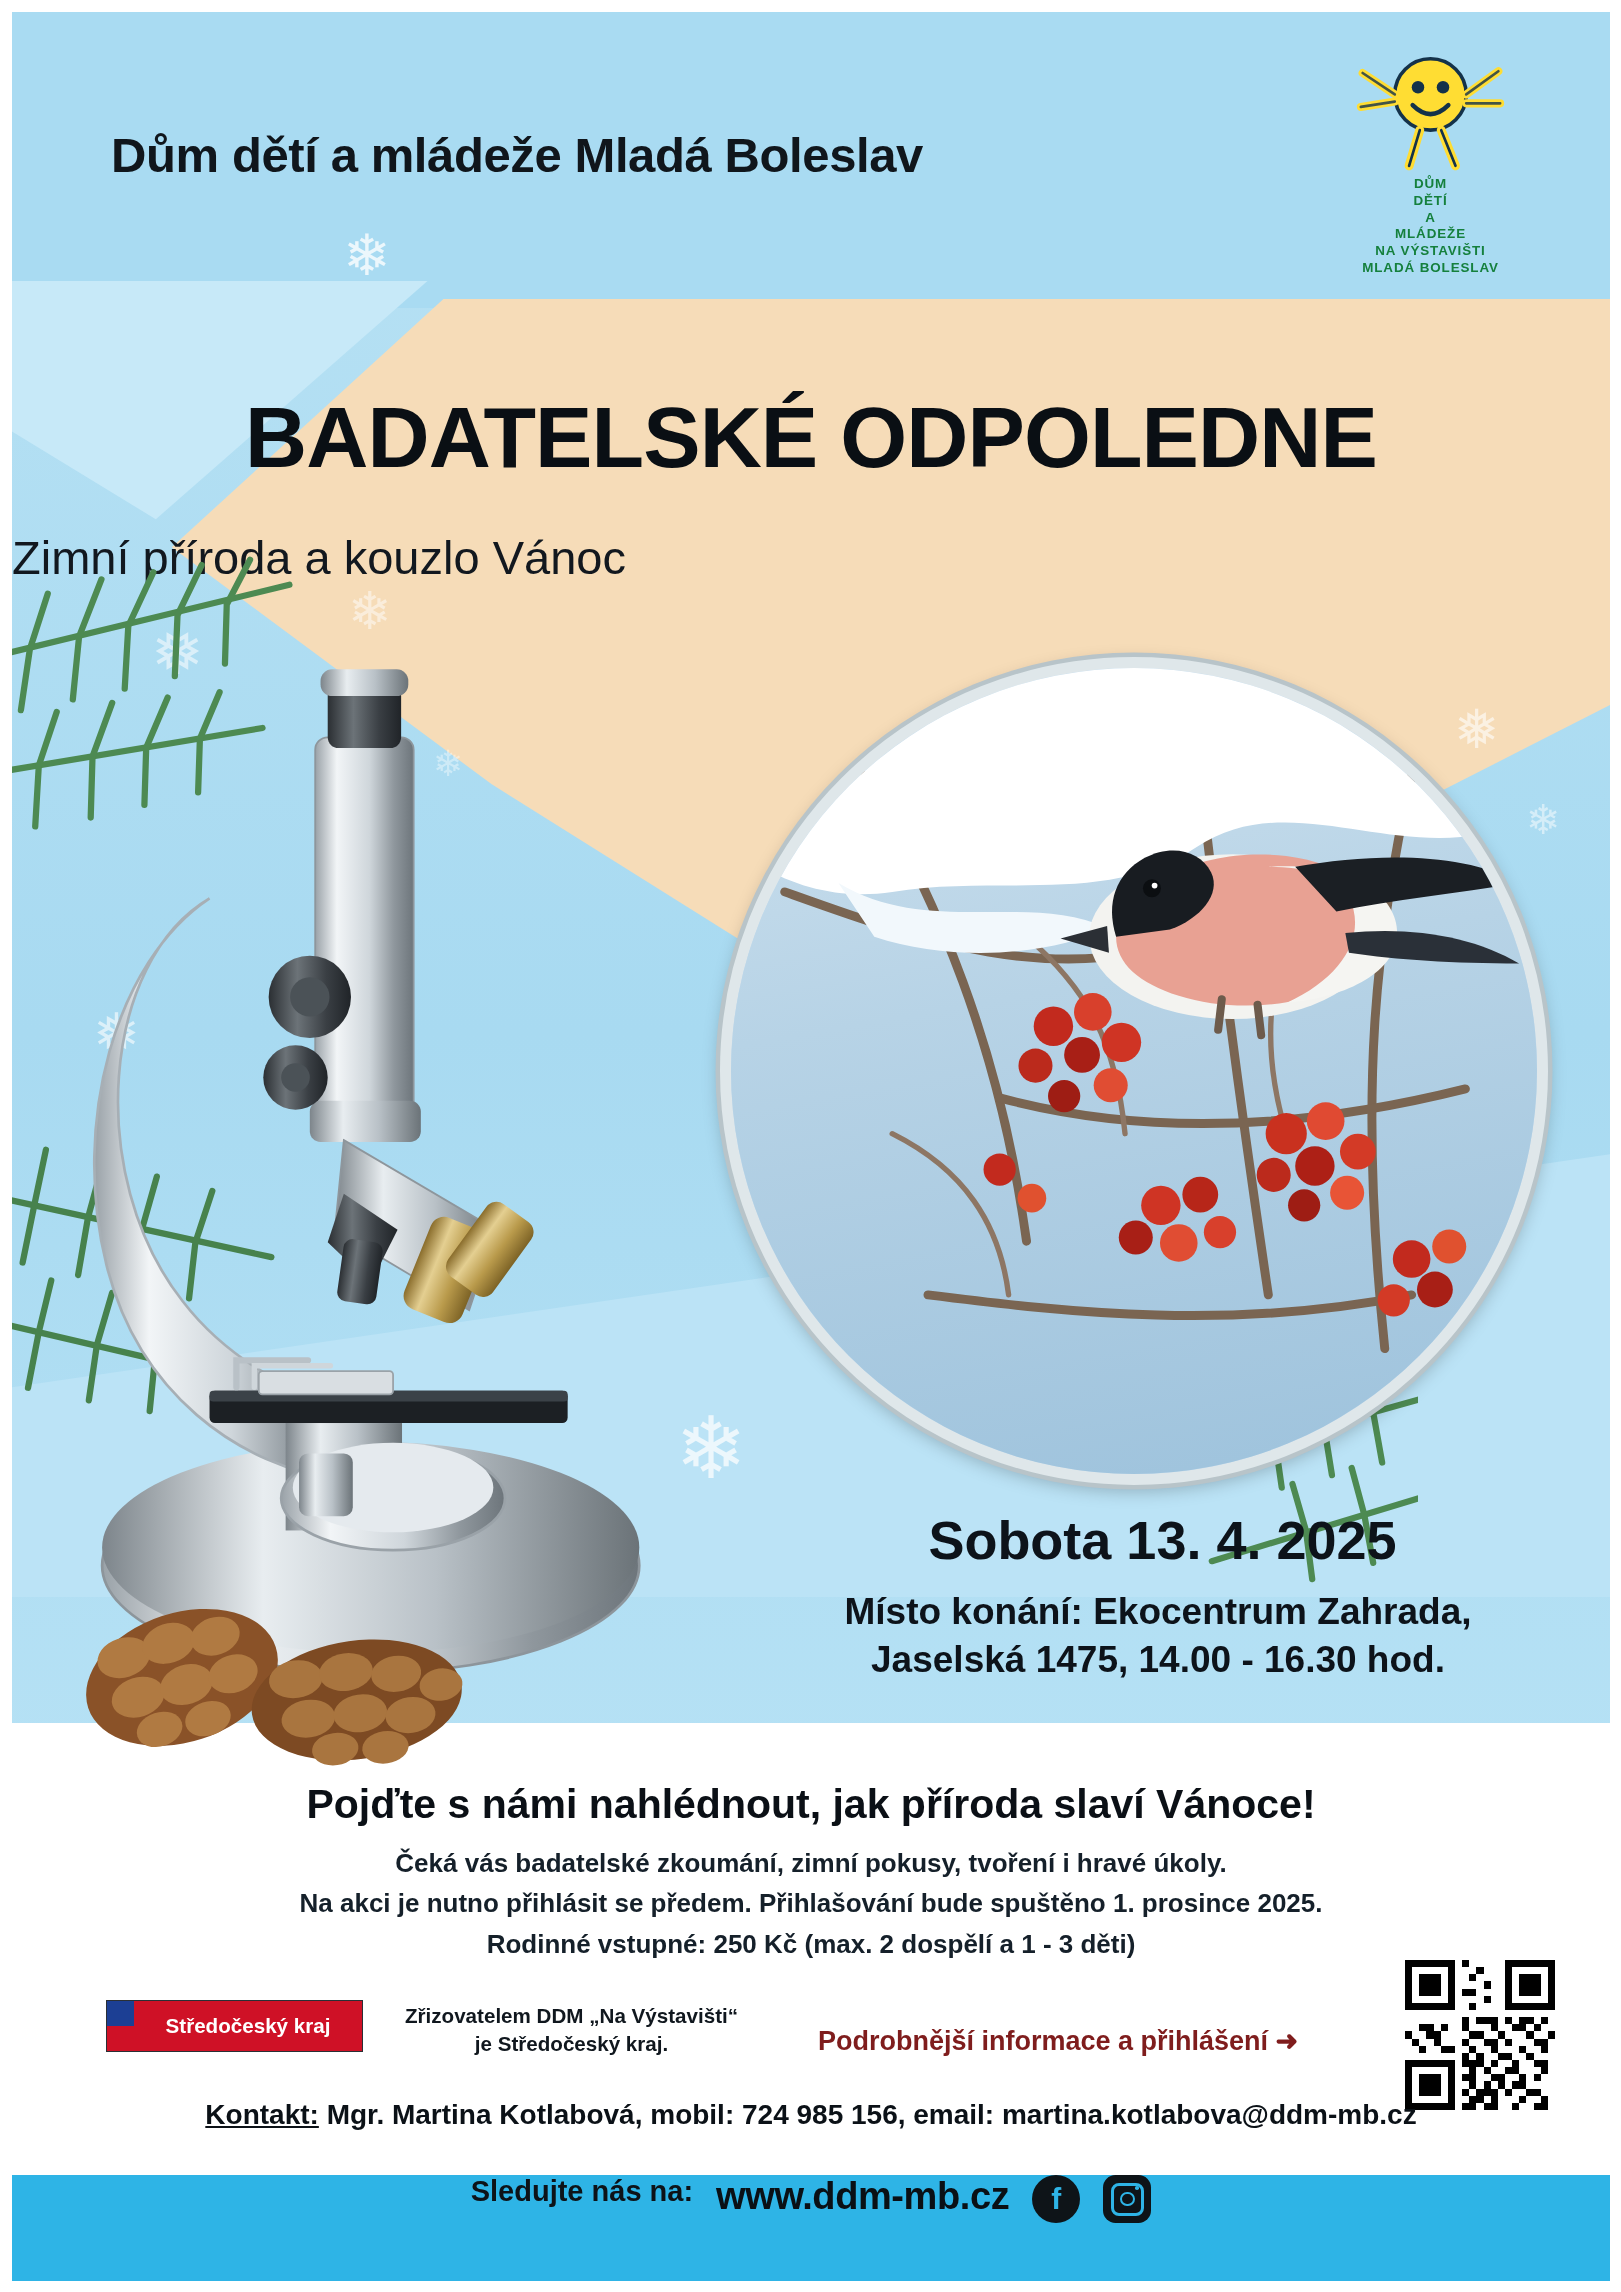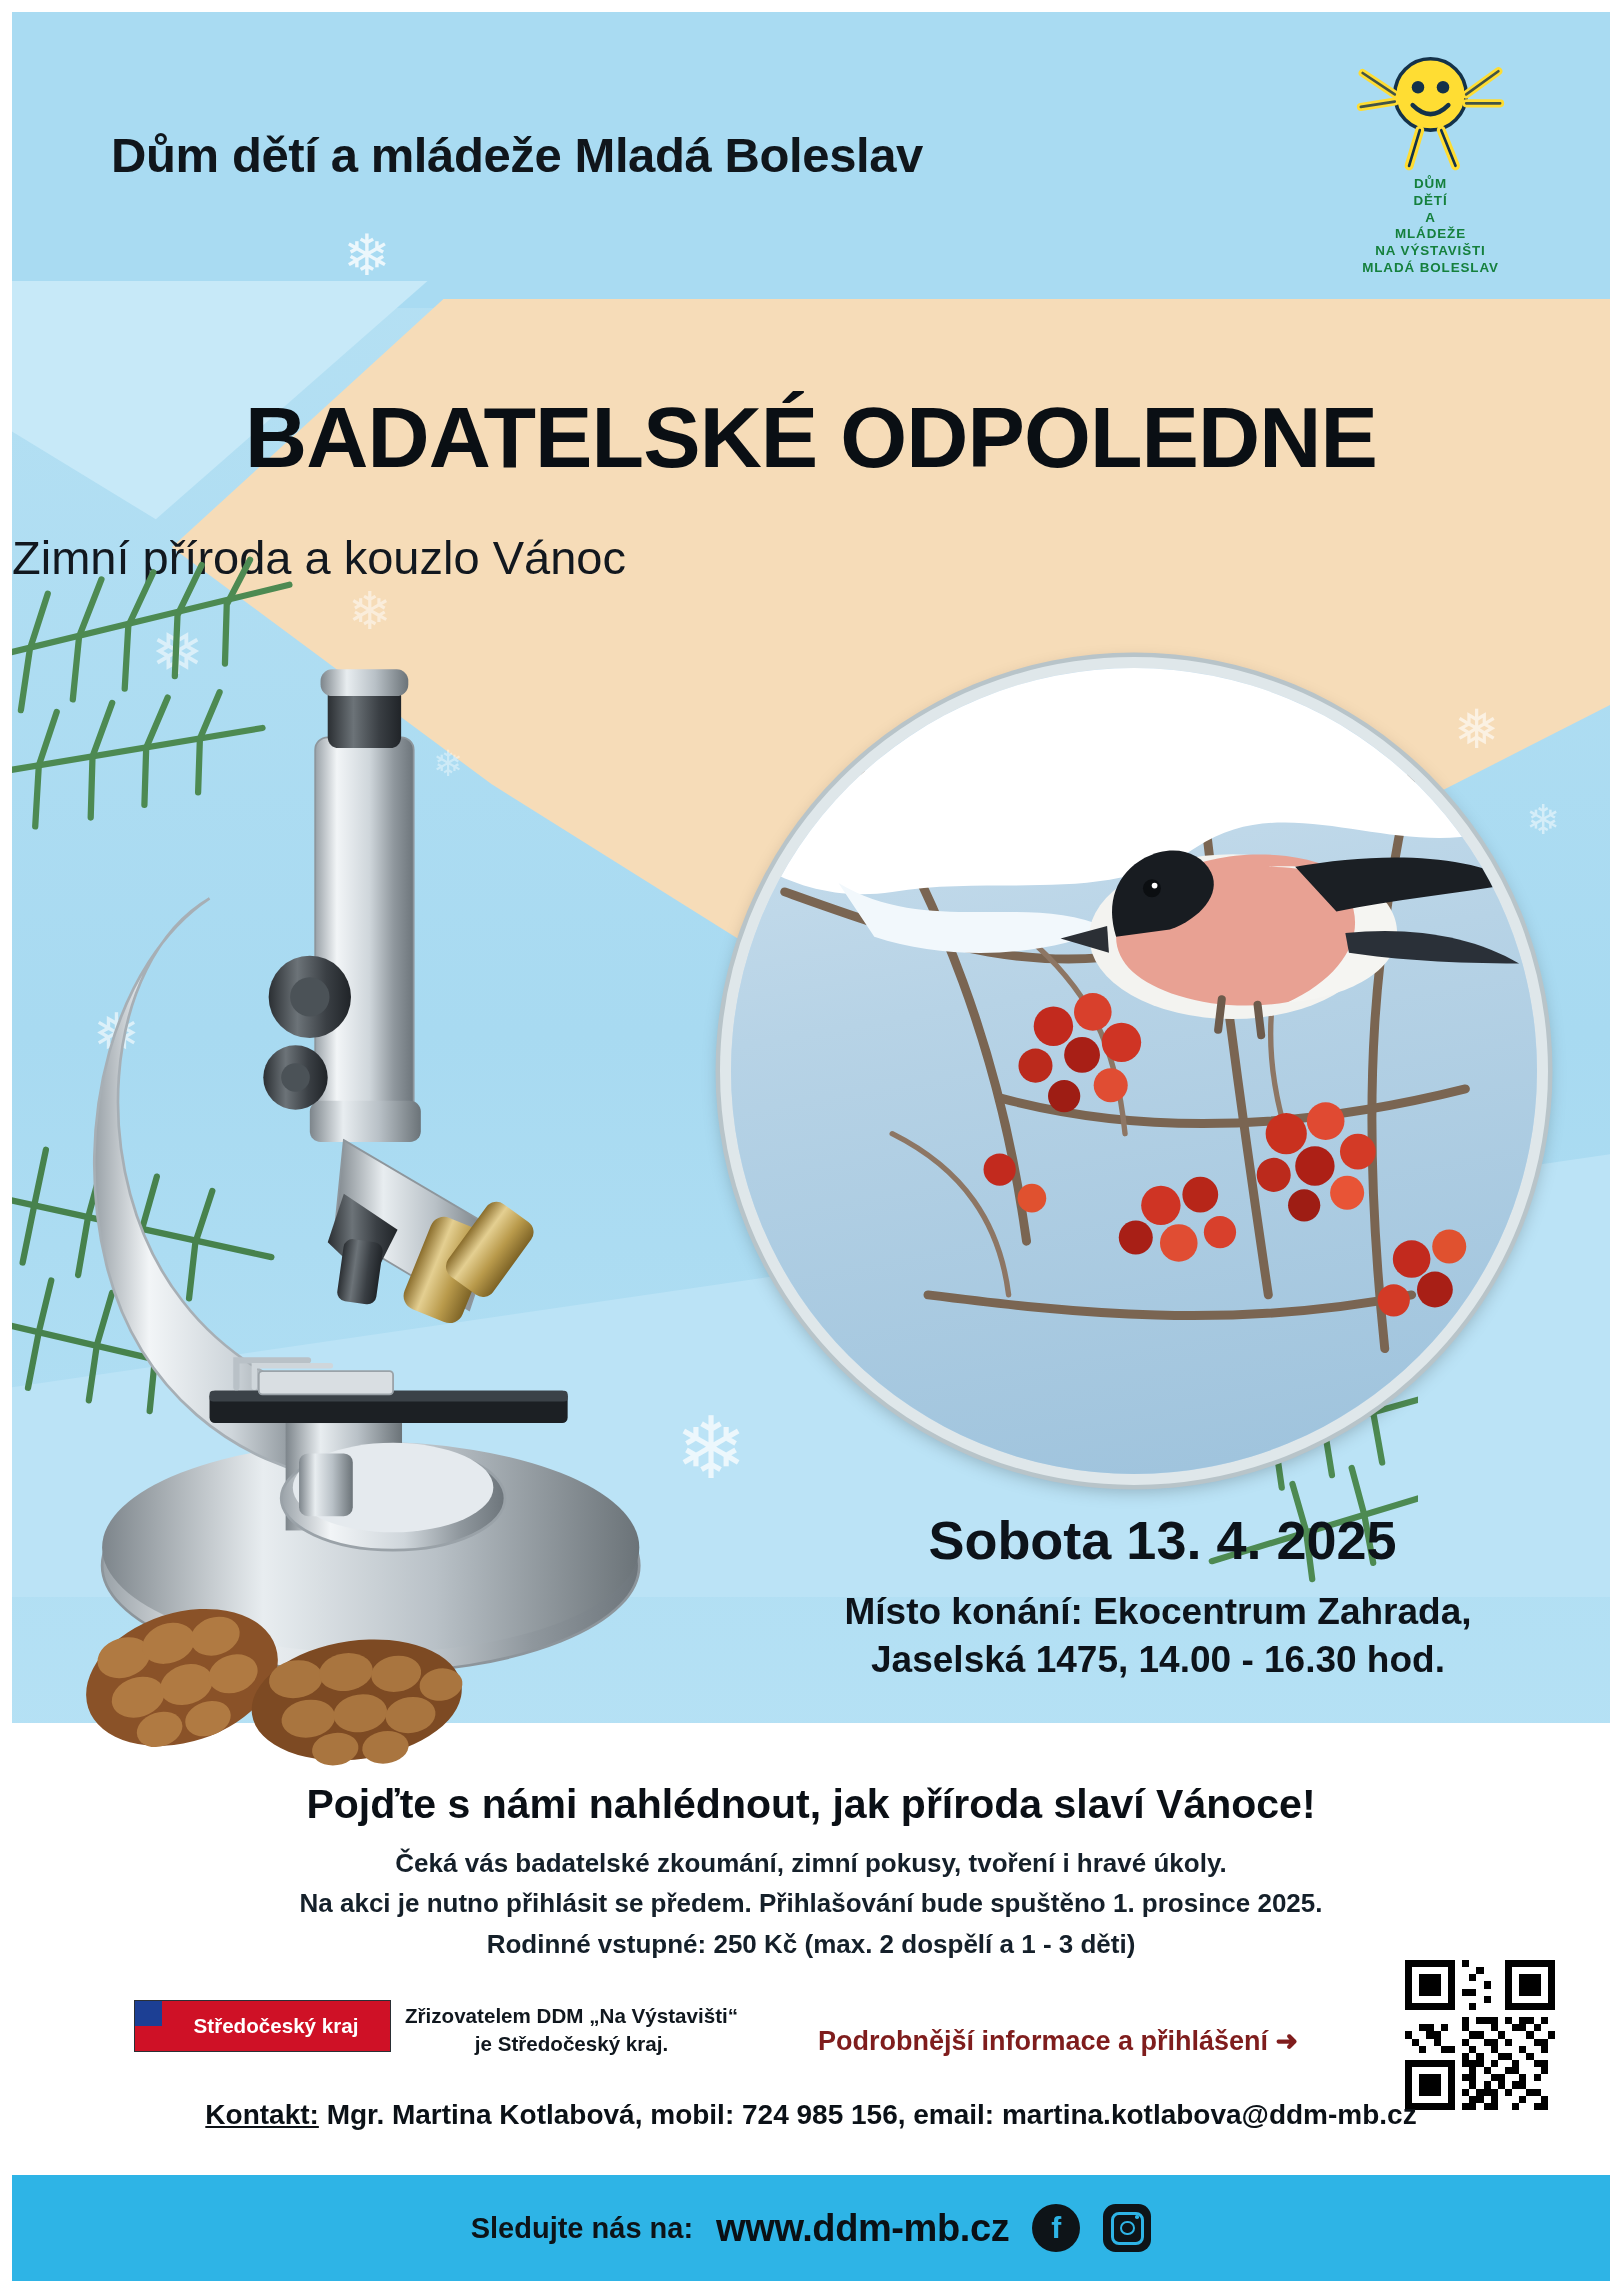--- a/index.html
+++ b/index.html
@@ -213,21 +213,20 @@
   
   .region-logo {
     position: absolute;
     top: 1988px;
     left: 94px;
     width: 255px;
     height: 50px;
     background: #0f766e;
     border: 1.8px solid #2a2f35;
     overflow: hidden;
-    margin-left: 28px;
   }
   .region-stripe-blue {
     position: absolute; left: 0; top: 0; width: 27px; height: 25px; background: #1c3f94;
   }
   .region-stripe-red {
     position: absolute; left: 0; top: 25px; width: 27px; height: 25px; background: #cf1126;
   }
   .region-band {
     position: absolute; left: 27px; top: 0; right: 0; height: 50px;
     background: #cf1126;
@@ -277,21 +276,21 @@
   }
   .contact u { text-decoration: underline; }
 
   
   .footer-row {
     position: absolute;
     bottom: 0;
     left: 0; right: 0;
     height: 106px;
     display: flex;
-    align-items: center;
+    align-items: flex-start;
     justify-content: center;
     gap: 23px;
     margin-top: 8px;
   }
   .footer-follow {
     font-size: 29px;
     font-weight: bold;
     color: #0d1318;
   }
   .footer-web {

